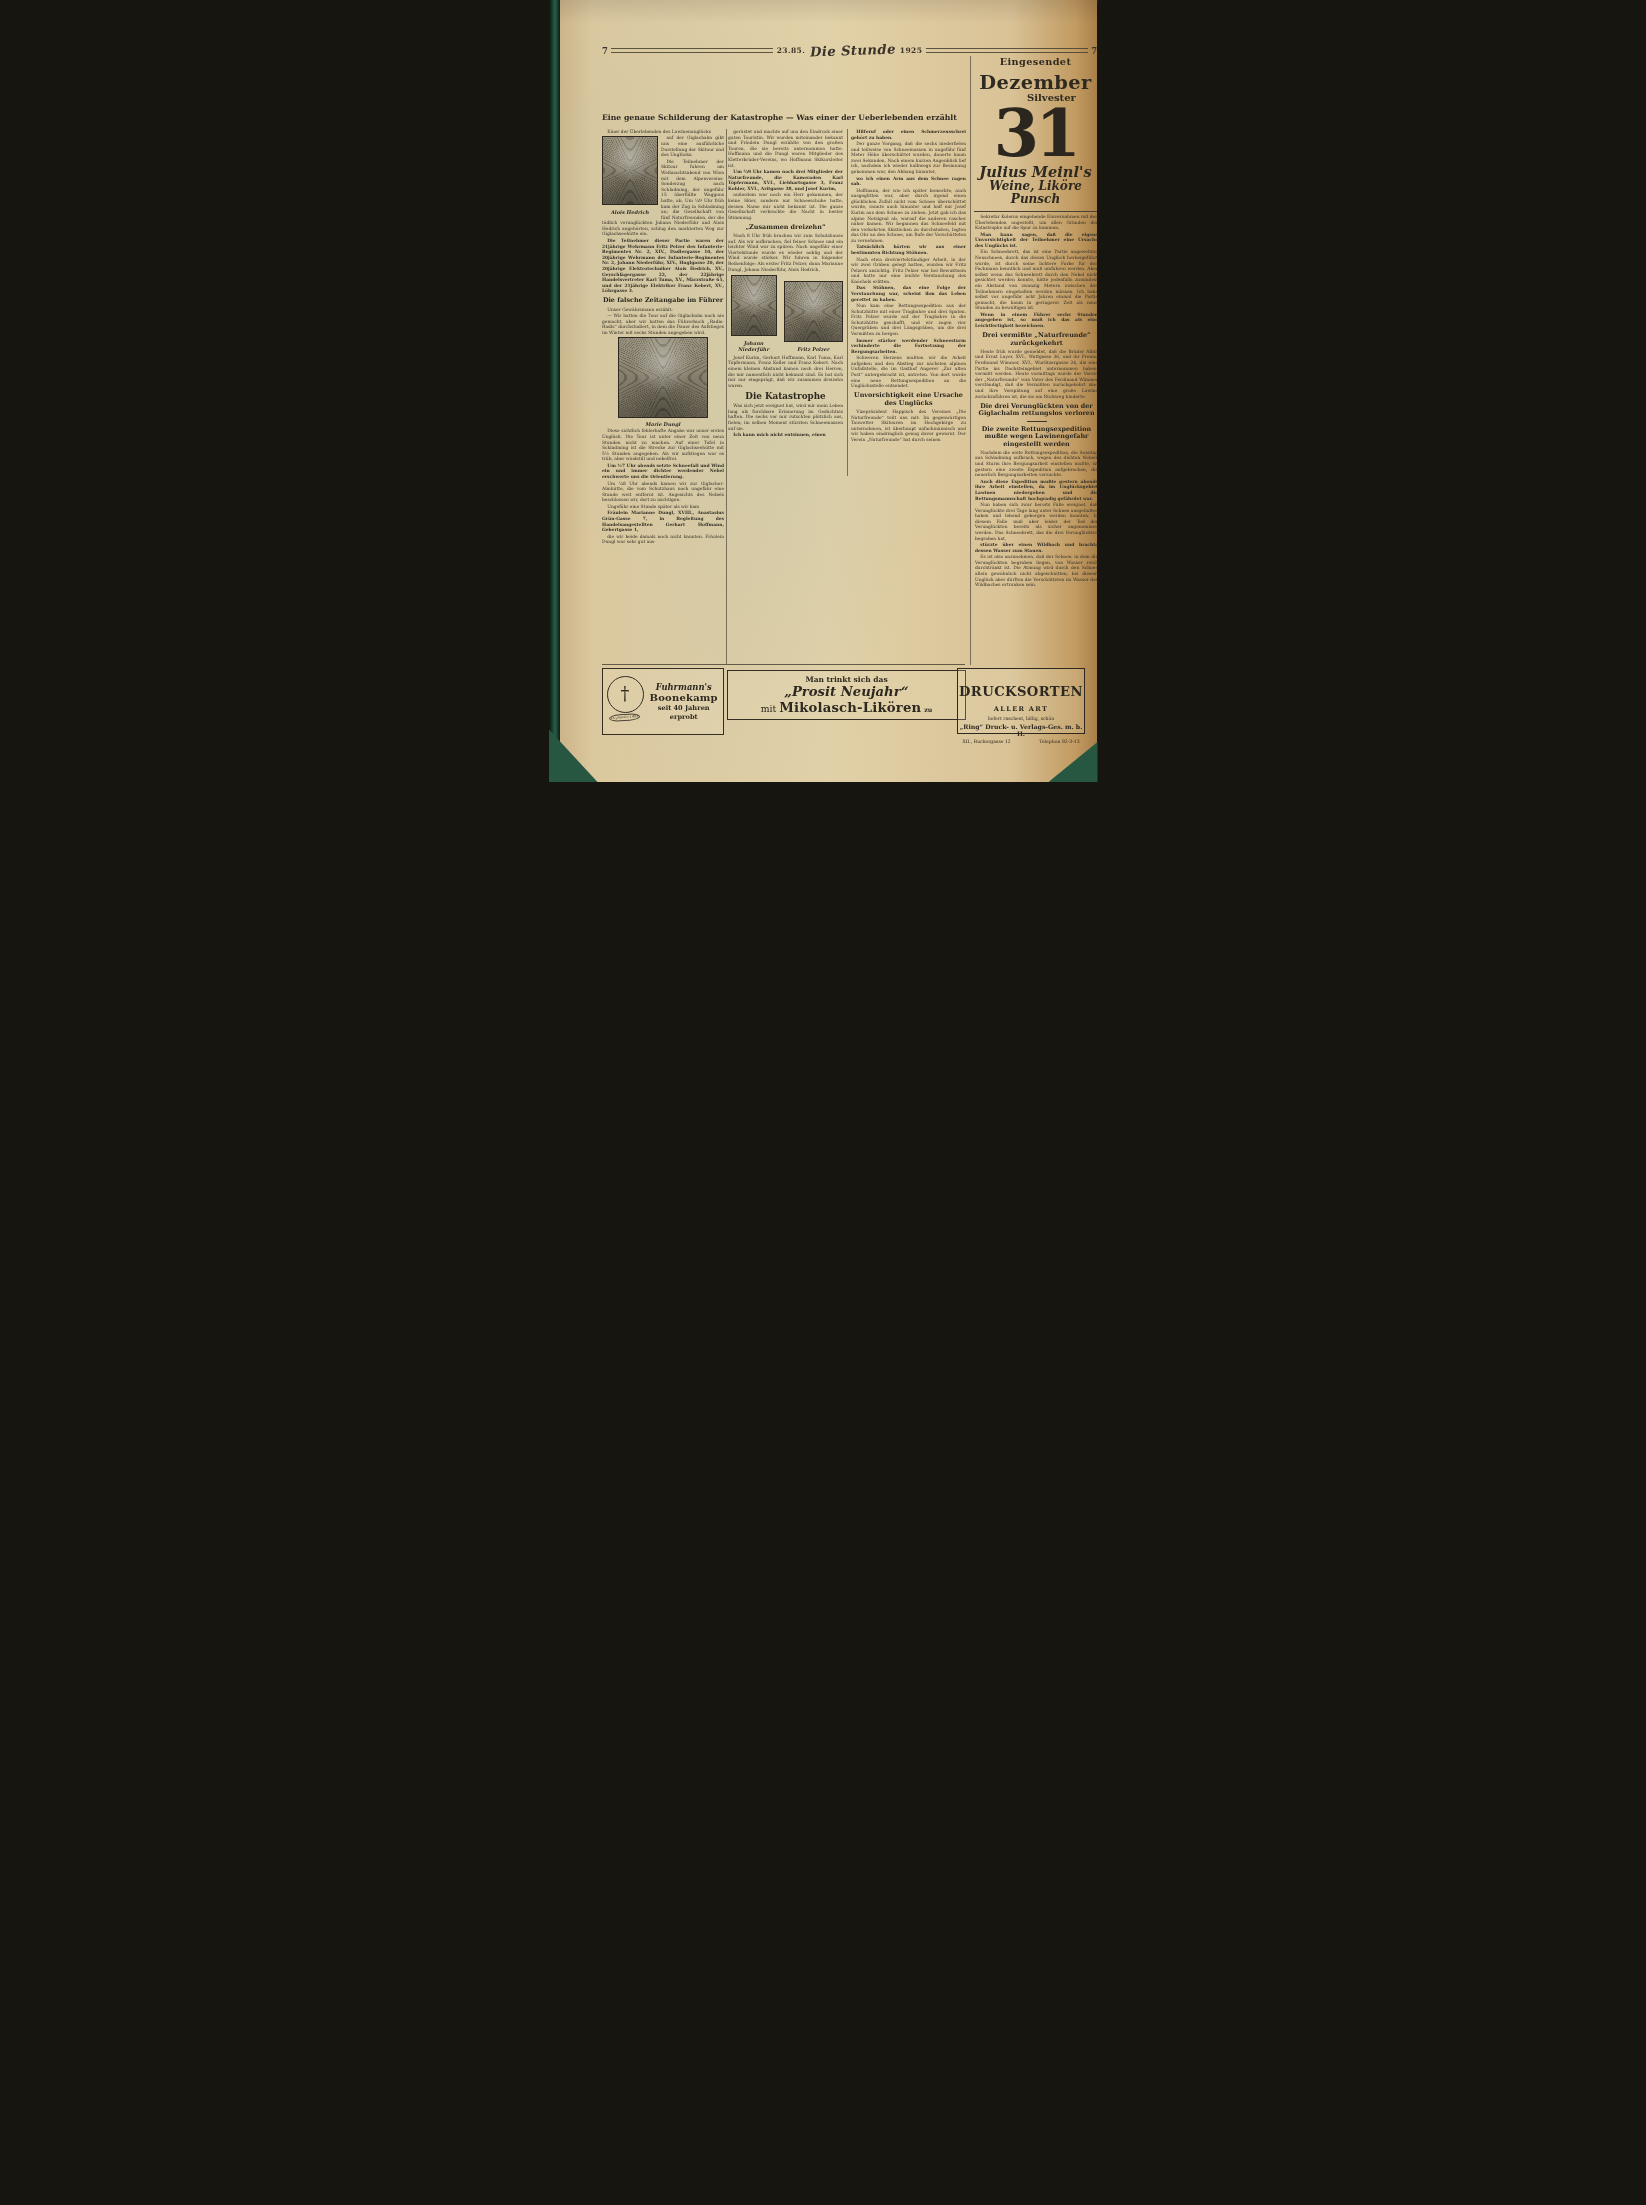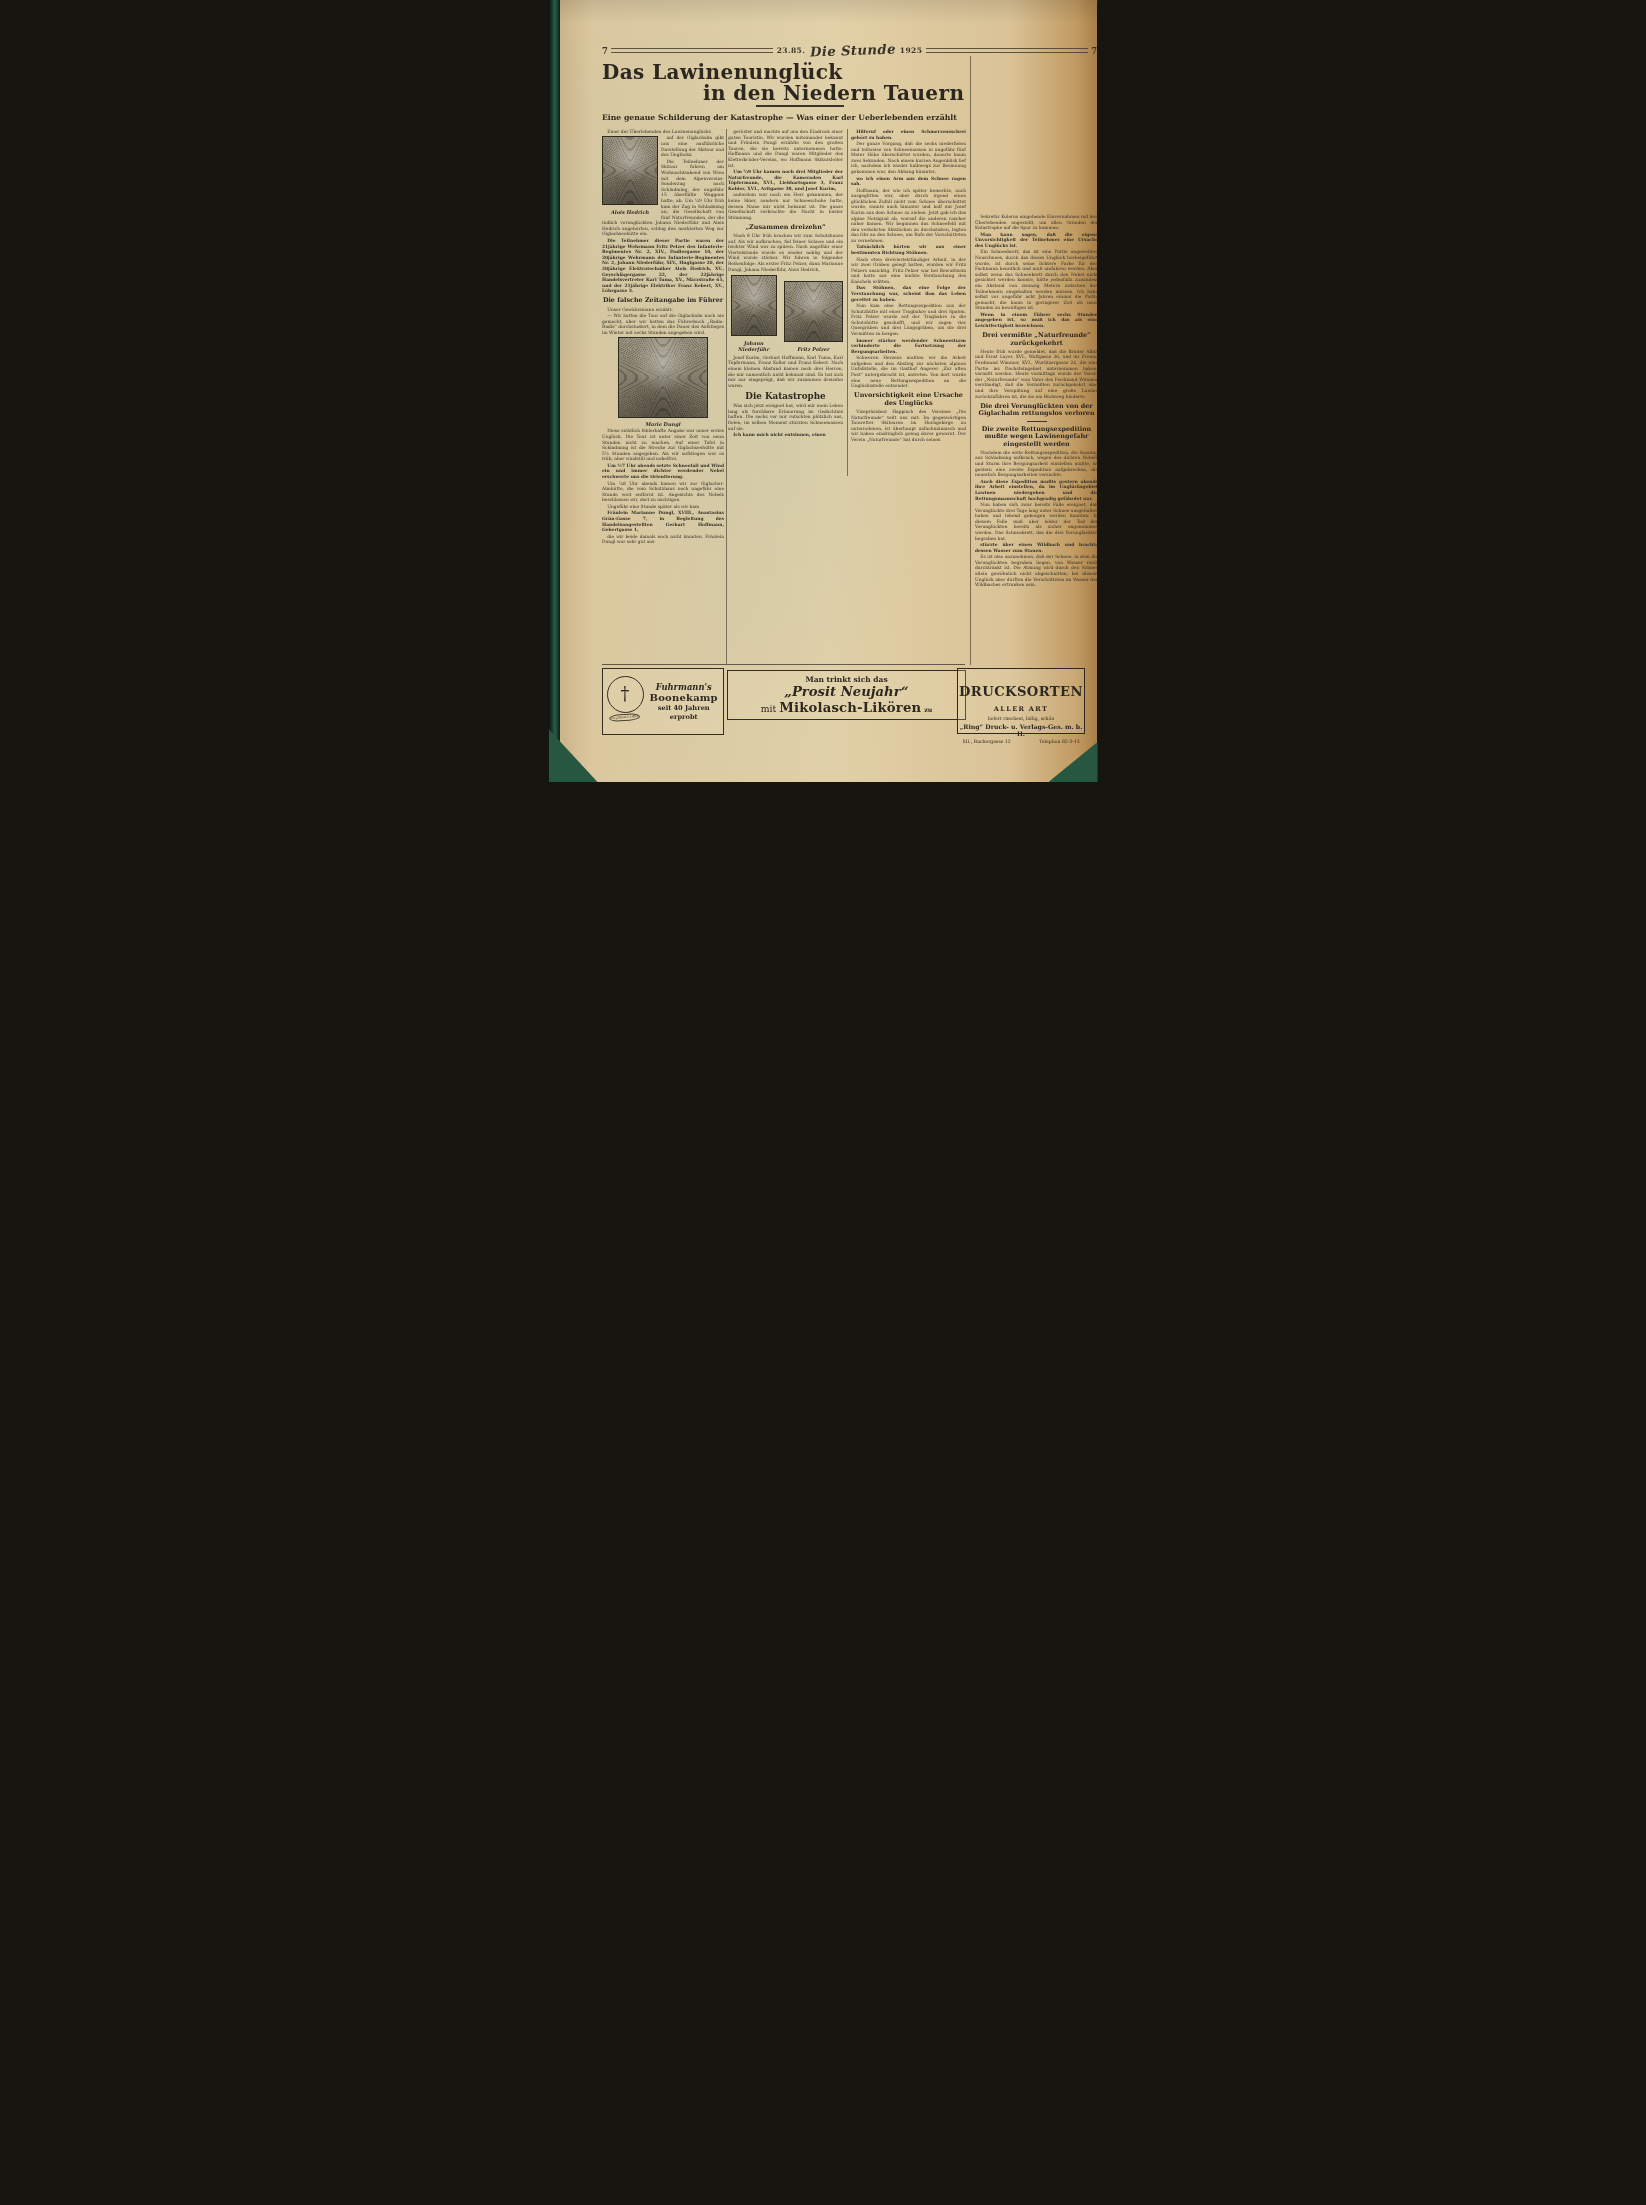--- a/index.html
+++ b/index.html
@@ -146,25 +146,20 @@
     <header class="mast">
       <span class="pn">7</span>
       <span class="mrule"></span>
       <span class="mdate">23.85.</span>
       <span class="mlogo">Die Stunde</span>
       <span class="myear">1925</span>
       <span class="mrule"></span>
       <span class="pn">7</span>
     </header>
 
-    <div class="hl">
-      <div class="l1">Das Lawinenunglück</div>
-      <div class="l2">in den Niedern Tauern</div>
-      <div class="ul"></div>
-    </div>
     <div class="subhl">Eine genaue Schilderung der Katastrophe — Was einer der Ueberlebenden erzählt</div>
 
     <div class="vr v1"></div>
     <div class="vr v2"></div>
     <div class="vr v3"></div>
 
     <section class="col c1">
         <p class="bp">Einer der Überlebenden des Lawinenunglücks</p>
         <figure class="ph fl"><div class="ph-img" style="width: 56px; height: 69px;"></div><figcaption class="ph-cap">Alois Hedrich</figcaption></figure>
         <p class="bp">auf der Giglachalm gibt uns eine ausführliche Darstellung der Skitour und des Unglücks:</p>
@@ -220,20 +215,30 @@
         <h3 class="shead">Die drei Verunglückten von der Giglachalm rettungslos verloren</h3>
         <div class="midrule"></div>
         <h3 class="shead">Die zweite Rettungsexpedition mußte wegen Lawinengefahr eingestellt werden</h3>
         <p class="bp">Nachdem die erste Rettungsexpedition, die Sonntag aus Schladming aufbrach, wegen des dichten Nebels und Sturm ihre Bergungsarbeit einstellen mußte, ist gestern eine zweite Expedition aufgebrochen, die neuerlich Bergungsarbeiten versuchte.</p>
         <p class="bp emph">Auch diese Expedition mußte gestern abends ihre Arbeit einstellen, da im Unglücksgebiet Lawinen niedergehen und die Rettungsmannschaft hochgradig gefährdet war.</p>
         <p class="bp">Nun haben sich zwar bereits Fälle ereignet, daß Verunglückte drei Tage lang unter Schnee ausgehalten haben und lebend geborgen werden konnten. In diesem Falle muß aber leider der Tod der Verunglückten bereits als sicher angenommen werden. Das Schneebrett, das die drei Verunglückten begraben hat,</p>
         <p class="bp emph">stürzte über einen Wildbach und brachte dessen Wasser zum Stauen.</p>
         <p class="bp">Es ist also anzunehmen, daß der Schnee, in dem die Verunglückten begraben liegen, von Wasser reich durchtränkt ist. Die Atmung wird durch den Schnee allein gewöhnlich nicht abgeschnitten; bei diesem Unglück aber dürften die Verschütteten im Wasser des Wildbaches ertrunken sein.</p>
       </section>
 
+    <aside class="meinl">
+      <div class="eing">Eingesendet</div>
+      <div class="dez">Dezember</div>
+      <div class="silv">Silvester</div>
+      <div class="n31">31</div>
+      <div class="jm">Julius Meinl's</div>
+      <div class="wl">Weine, Liköre</div>
+      <div class="pu">Punsch</div>
+      <div class="hair"></div>
+    </aside>
 
 
     <div class="hr-ads"></div>
 
     <div class="ad fuhr">
       <div class="emblem">
         <div class="ecirc">†</div>
         <span class="estamp">Gegründet 1883</span>
       </div>
       <div class="ftext">

